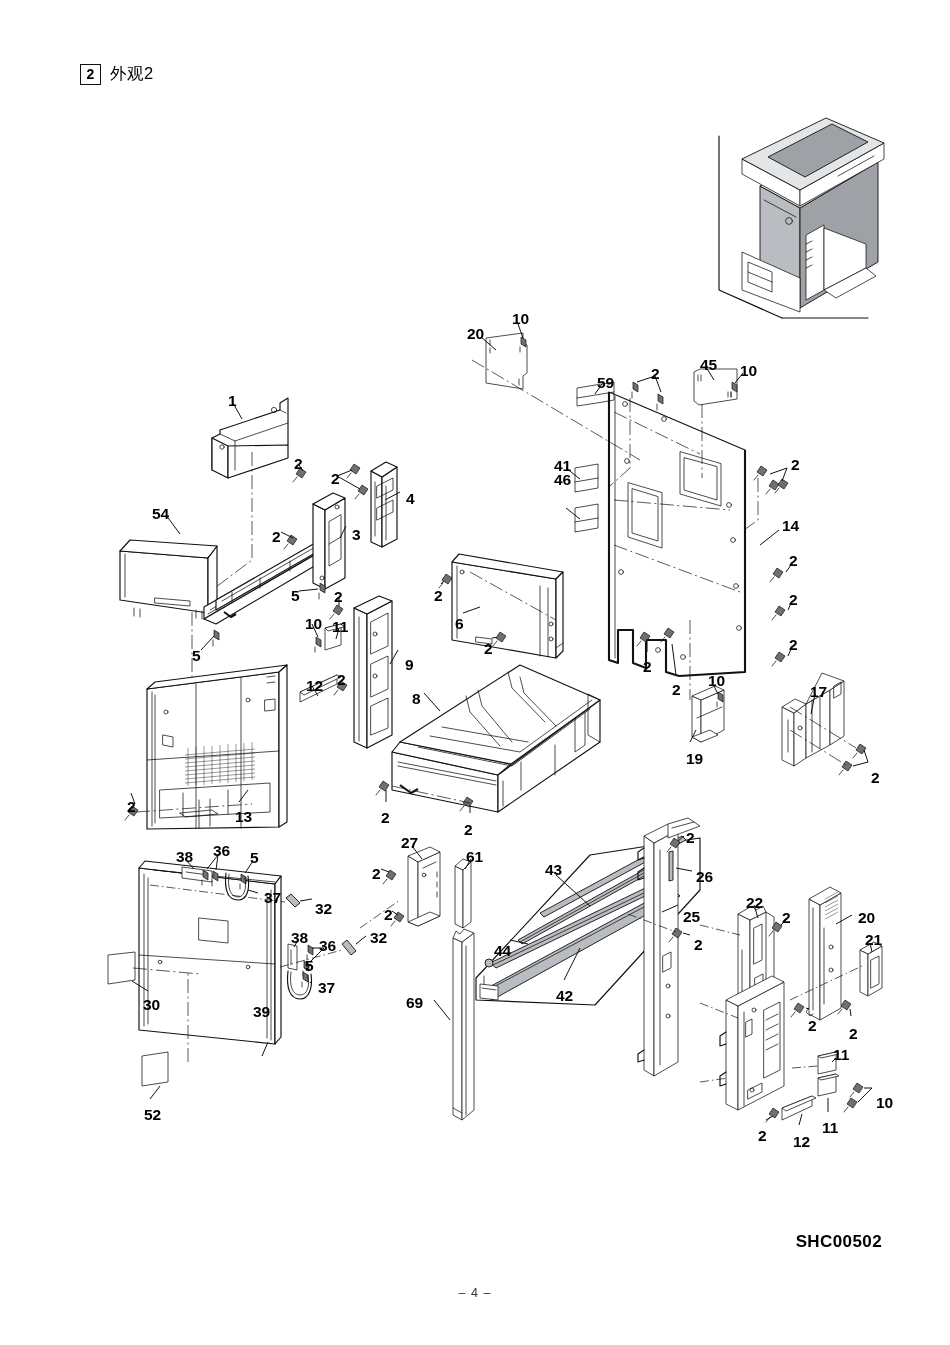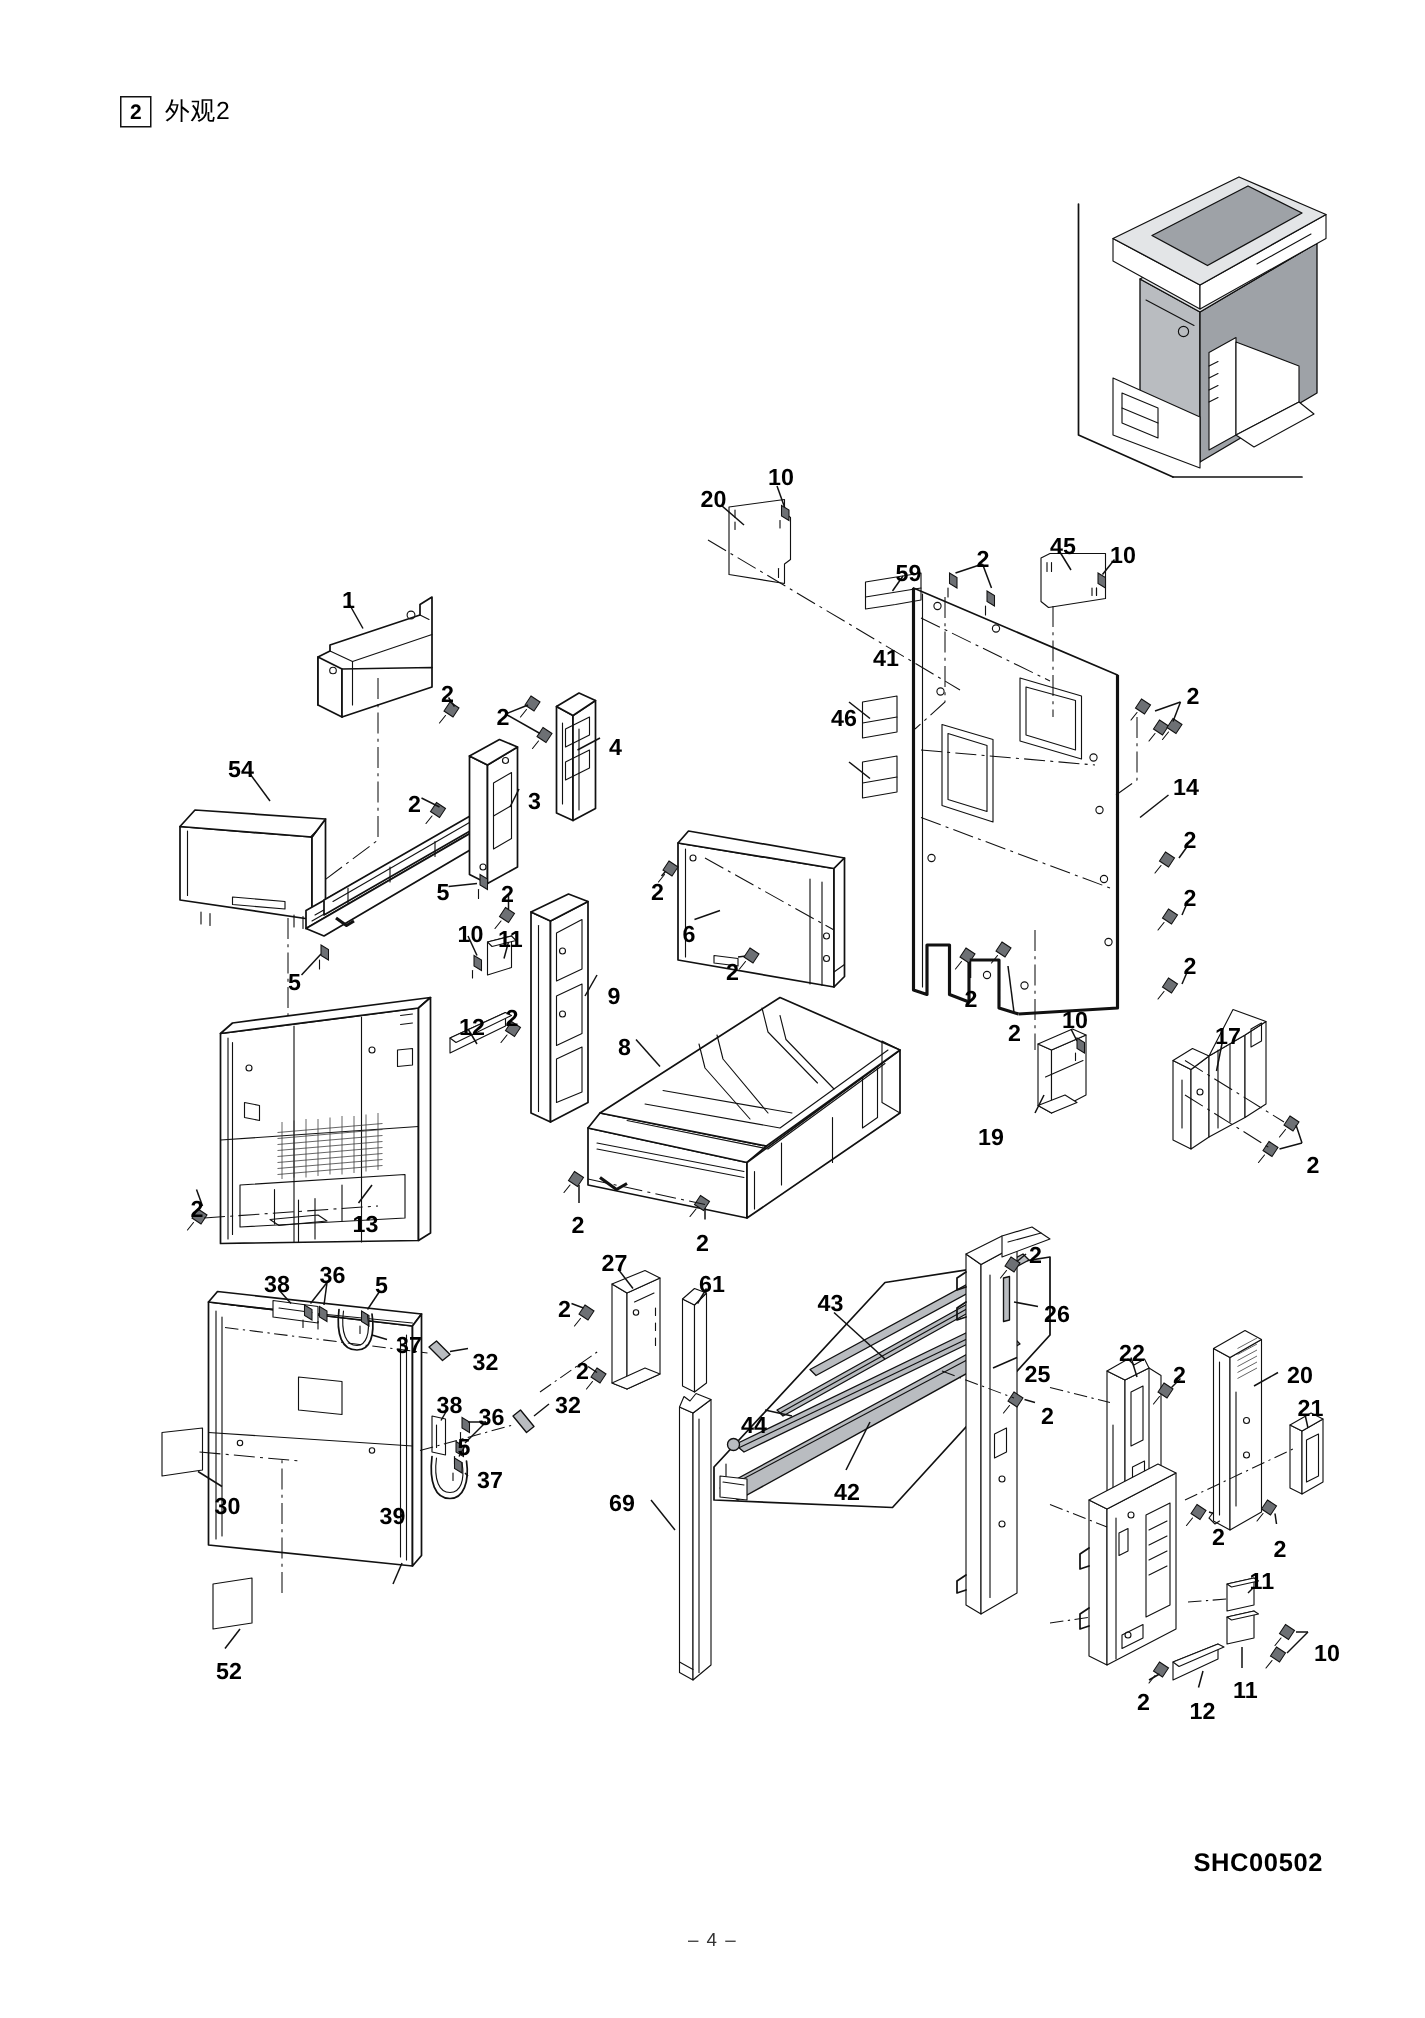--- a/index.html
+++ b/index.html
@@ -788,34 +788,34 @@
       <div class="cal" style="left: 235px; top: 809px;">13</div>
       <div class="cal" style="left: 127px; top: 799px;">2</div>
       <div class="cal" style="left: 381px; top: 810px;">2</div>
       <div class="cal" style="left: 464px; top: 822px;">2</div>
       <div class="cal" style="left: 467px; top: 326px;">20</div>
       <div class="cal" style="left: 512px; top: 311px;">10</div>
       <div class="cal" style="left: 597px; top: 375px;">59</div>
       <div class="cal" style="left: 651px; top: 366px;">2</div>
       <div class="cal" style="left: 700px; top: 357px;">45</div>
       <div class="cal" style="left: 740px; top: 363px;">10</div>
-      <div class="cal" style="left: 554px; top: 432px; margin-left: 28px;">41</div>
+      <div class="cal" style="left: 554px; top: 458px;">41</div>
       <div class="cal" style="left: 554px; top: 472px;">46</div>
       <div class="cal" style="left: 791px; top: 457px;">2</div>
       <div class="cal" style="left: 782px; top: 518px;">14</div>
       <div class="cal" style="left: 789px; top: 553px;">2</div>
       <div class="cal" style="left: 789px; top: 592px;">2</div>
       <div class="cal" style="left: 789px; top: 637px;">2</div>
       <div class="cal" style="left: 455px; top: 616px;">6</div>
       <div class="cal" style="left: 434px; top: 588px;">2</div>
       <div class="cal" style="left: 484px; top: 641px;">2</div>
       <div class="cal" style="left: 643px; top: 659px;">2</div>
       <div class="cal" style="left: 672px; top: 682px;">2</div>
       <div class="cal" style="left: 708px; top: 673px;">10</div>
-      <div class="cal" style="left: 652px; top: 751px;">19</div>
+      <div class="cal" style="left: 686px; top: 751px;">19</div>
       <div class="cal" style="left: 810px; top: 684px;">17</div>
       <div class="cal" style="left: 871px; top: 770px;">2</div>
       <div class="cal" style="left: 176px; top: 849px;">38</div>
       <div class="cal" style="left: 213px; top: 843px;">36</div>
       <div class="cal" style="left: 250px; top: 850px;">5</div>
       <div class="cal" style="left: 264px; top: 890px;">37</div>
       <div class="cal" style="left: 315px; top: 901px;">32</div>
       <div class="cal" style="left: 291px; top: 930px;">38</div>
       <div class="cal" style="left: 319px; top: 938px;">36</div>
       <div class="cal" style="left: 305px; top: 958px;">5</div>

